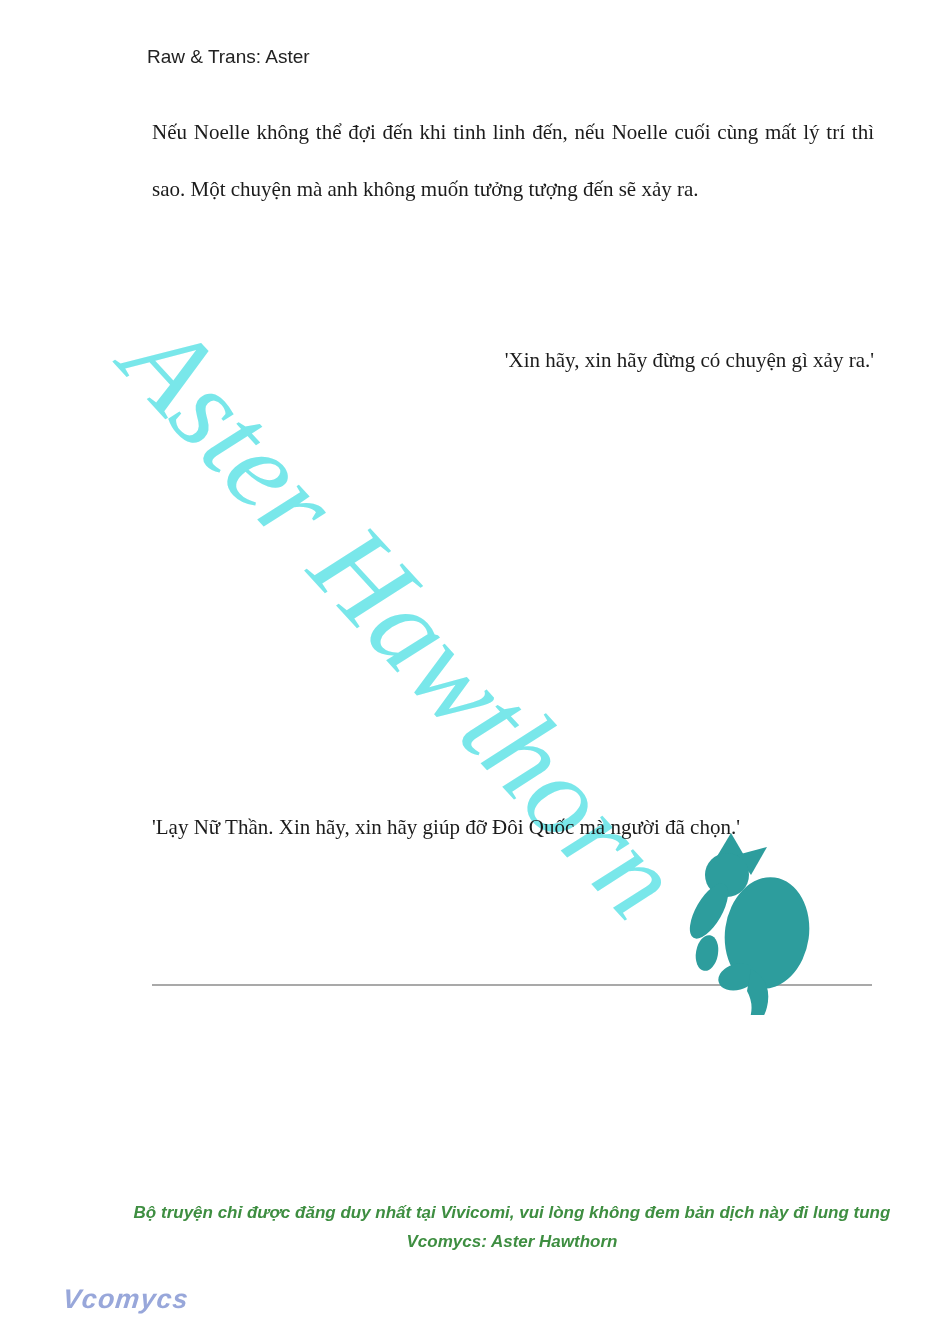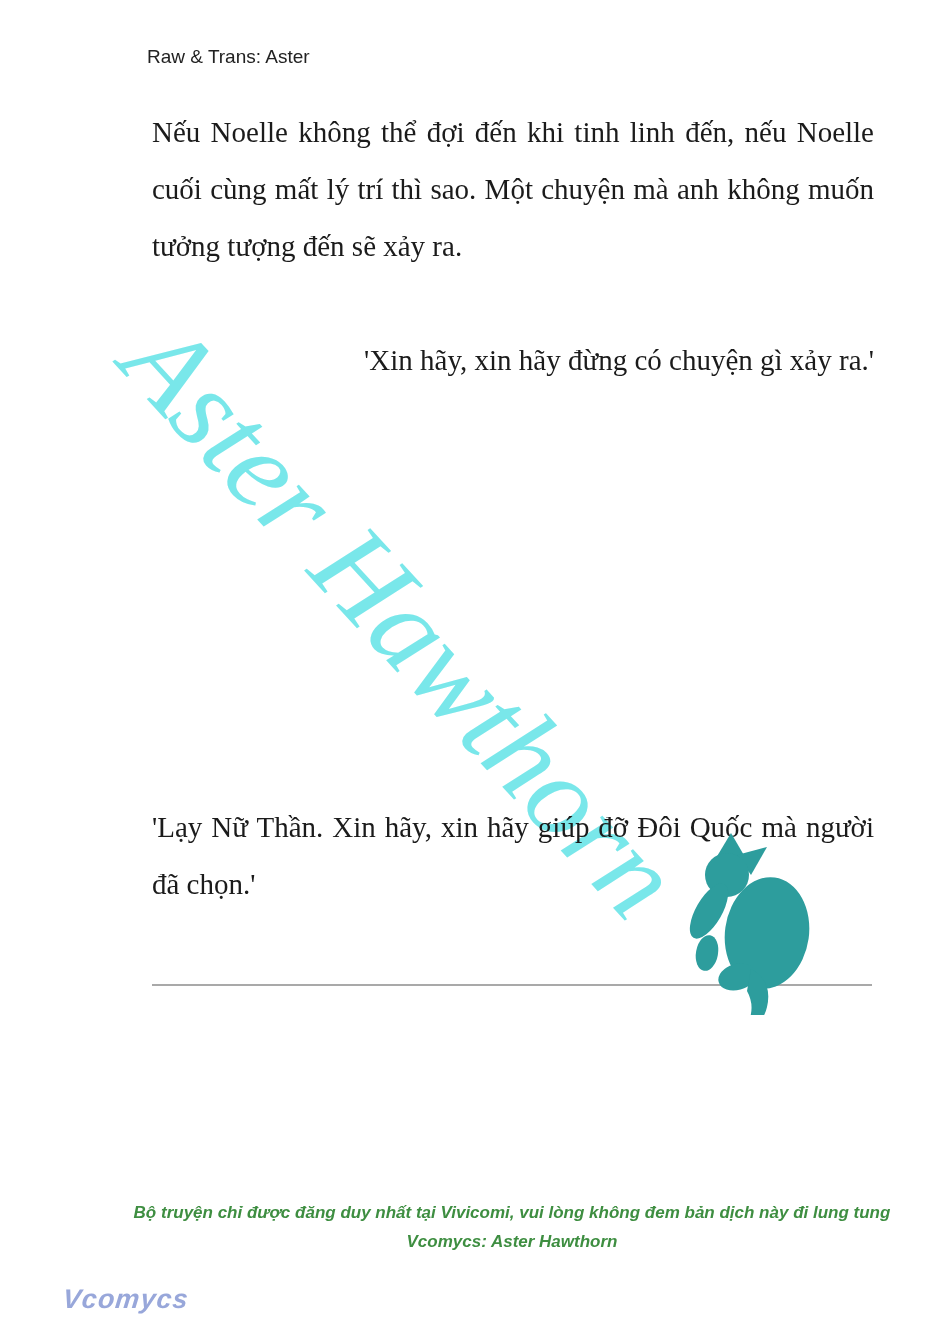--- a/index.html
+++ b/index.html
@@ -31,21 +31,21 @@
     transform: rotate(47.5deg);
     transform-origin: 0 0;
     z-index: 0;
     pointer-events: none;
     line-height: 1;
   }
   .para {
     position: absolute;
     left: 115px;
     width: 722px;
-    font-size: 29px;
+    font-size: 21px;
     line-height: 57px;
     text-align: justify;
     z-index: 2;
     margin: 0;
   }
   #p1 { top: 104px; }
   #p2 { top: 332px; text-align: right; }
   #p3 { top: 467px; }
   #p4 { top: 799px; }
   #p5 { top: 1085px; text-align: left; }

